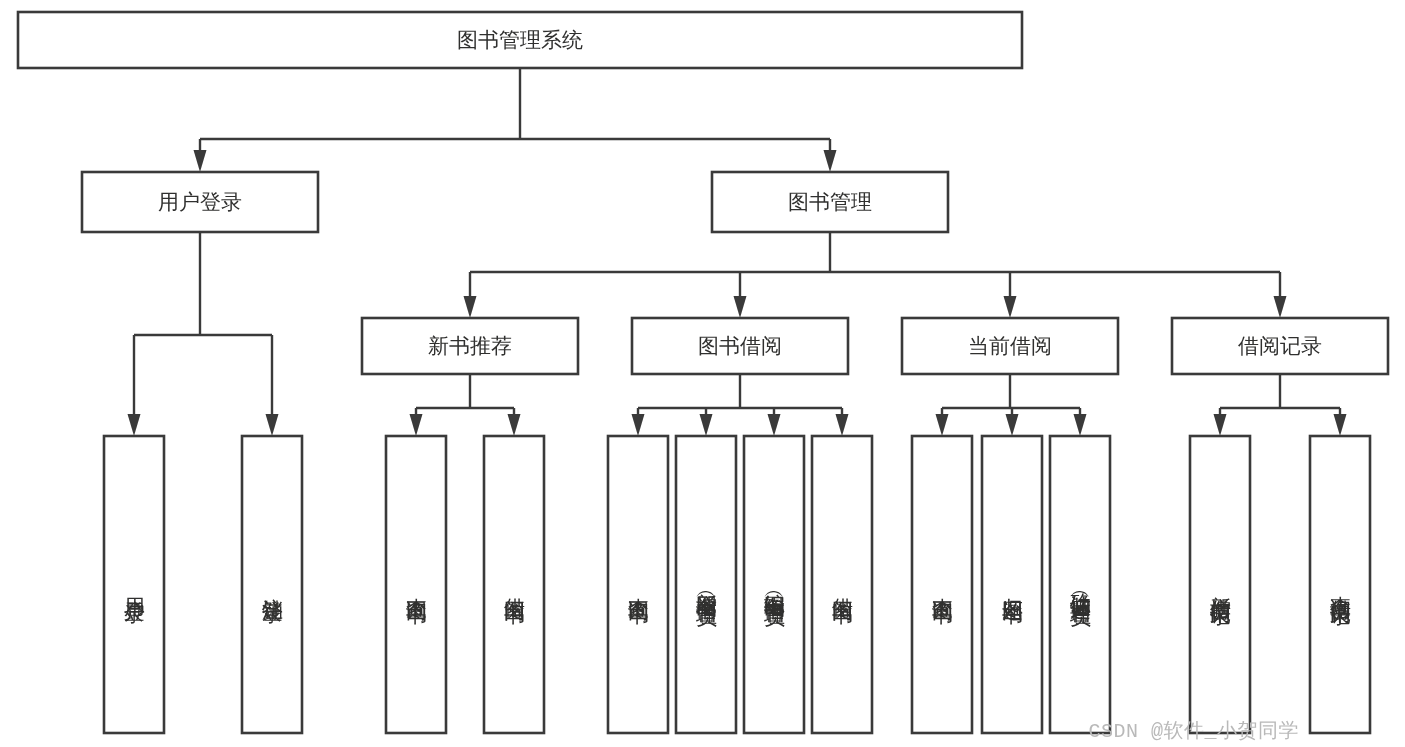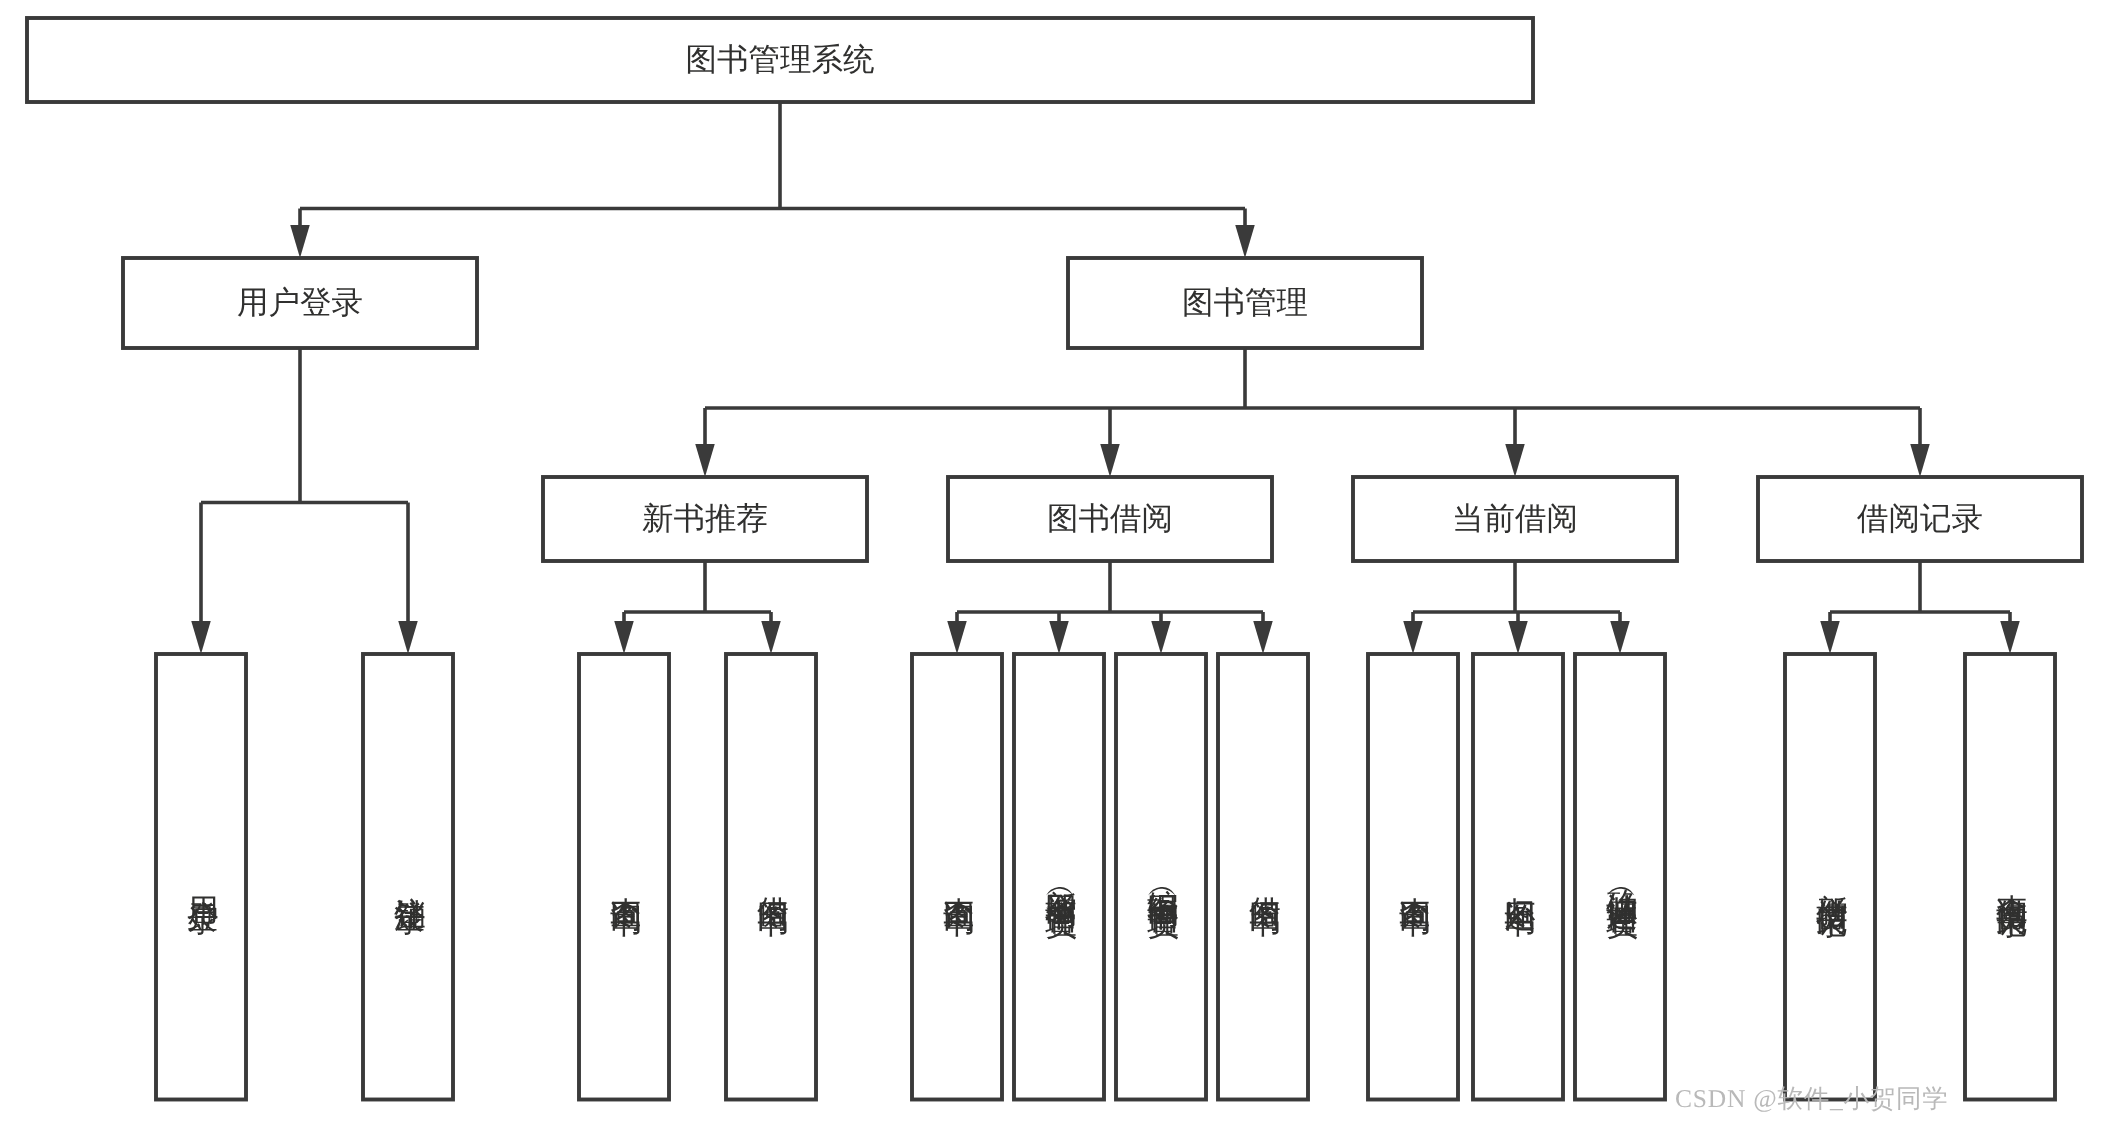--- a/index.html
+++ b/index.html
@@ -63,22 +63,22 @@
     line-height: 1.18;
     letter-spacing: 2px;
     color: #30302f;
     white-space: nowrap;
     text-align: center;
   }
   .watermark {
     position: absolute;
     right: 8px;
     bottom: 3px;
-    font-family: Liberation Serif, serif;
-    font-size: 17px;
+    font-family: Liberation Mono, monospace;
+    font-size: 20px;
     color: #b9b9b9;
     letter-spacing: 0.5px;
     white-space: nowrap;
     text-align: center;
   }
 </style>
 </head>
 <body>
 
 <div id="diagram-root">

